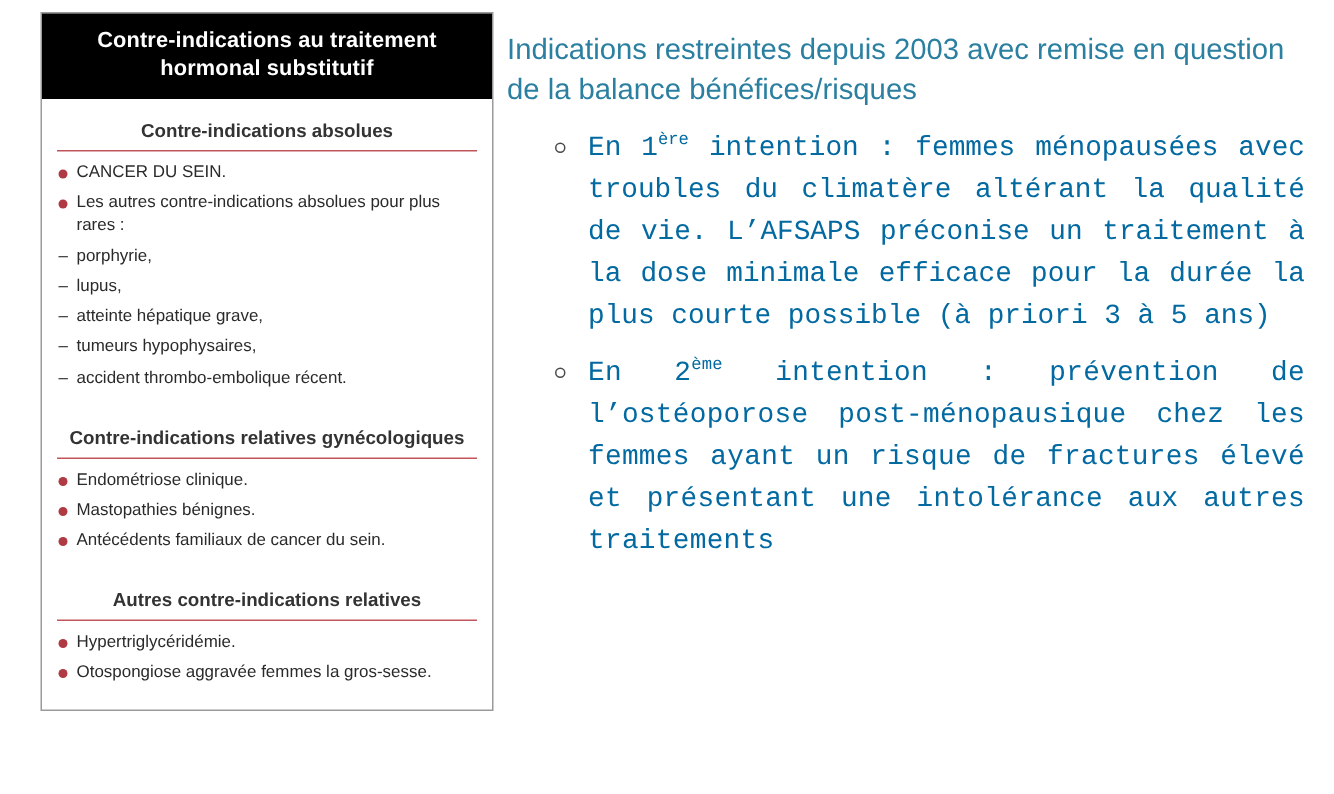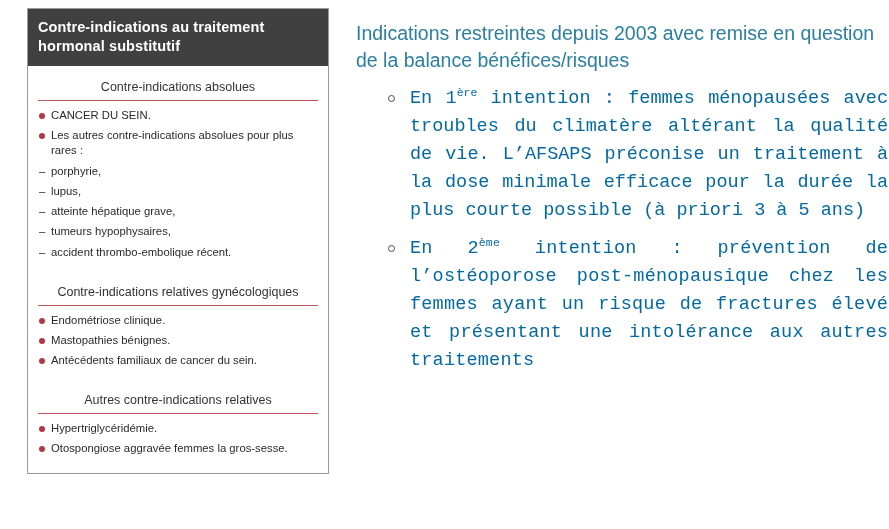--- a/index.html
+++ b/index.html
@@ -23,34 +23,35 @@
   .panel {
     position: absolute;
     left: 27px;
     top: 8px;
     width: 302px;
     box-sizing: border-box;
     border: 1px solid #9a9a9a;
     background: #ffffff;
   }
   .panel-header {
-    background: #404040;
+    background: #000000;
     color: #ffffff;
+    text-align: center;
     font-weight: bold;
     font-size: 14.5px;
     line-height: 1.32;
     padding: 9px 10px 10px 10px;
     letter-spacing: 0.1px;
   }
   .panel-body {
     padding: 8px 10px 12px 10px;
   }
   .sec-title {
     text-align: center;
-    font-weight: normal;
+    font-weight: bold;
     font-size: 12.5px;
     color: #333333;
     margin: 6px 0 4px 0;
     line-height: 1.25;
   }
   .sec-rule {
     height: 1px;
     background: #c0555c;
     margin: 3px 0 7px 0;
   }
@@ -85,21 +86,21 @@
     position: absolute;
     left: 1px;
     top: 0;
     color: #2a2a2a;
   }
   .spacer-md { height: 14px; }
 
   
   .right {
     position: absolute;
-    left: 356px;
+    left: 338px;
     top: 20px;
     width: 532px;
   }
   .heading {
     color: #2b7fa0;
     font-size: 19.5px;
     line-height: 1.36;
     margin: 0 0 12px 0;
     font-weight: normal;
   }

